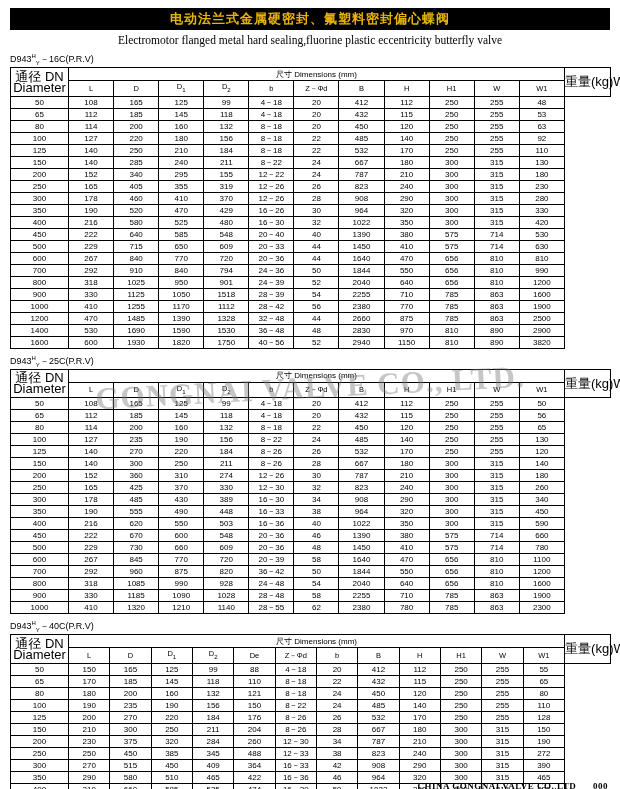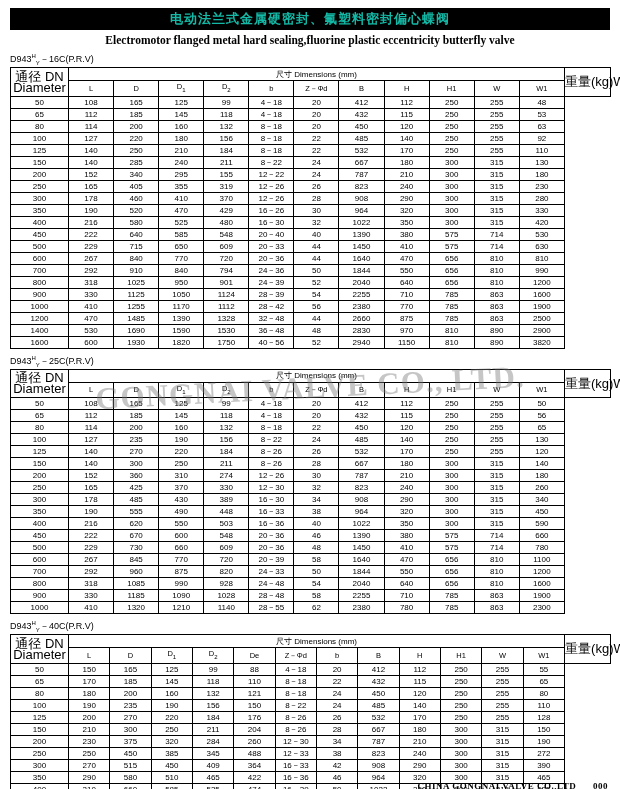--- a/index.html
+++ b/index.html
@@ -11,33 +11,33 @@
     color: #000;
     position: relative;
     overflow: hidden;
   }
   .page { position: relative; width: 620px; height: 789px; padding: 0; }
 
   
   .title-bar {
     margin: 8px 10px 0 10px;
     background: #000;
-    color: #14b8a6;
+    color: #eab308;
     text-align: center;
     font-size: 13px;
     font-weight: bold;
     letter-spacing: 1px;
     padding: 4px 0 4px 0;
     height: 22px;
     line-height: 14px;
   }
   .subtitle {
     text-align: center;
     font-size: 11.5px;
-    font-weight: bold;
+    font-weight: normal;
     margin: 4px 0 7px 0;
     font-family: "Liberation Serif", serif;
   }
 
   
   .section-label {
     font-size: 9px;
     margin: 0 0 1px 10px;
     font-family: "Liberation Sans", sans-serif;
   }
@@ -373,21 +373,21 @@
             <td>640</td>
             <td>656</td>
             <td>810</td>
             <td>1200</td>
           </tr>
           <tr>
             <td>900</td>
             <td>330</td>
             <td>1125</td>
             <td>1050</td>
-            <td>1124</td>
+            <td>1518</td>
             <td>28－39</td>
             <td>54</td>
             <td>2255</td>
             <td>710</td>
             <td>785</td>
             <td>863</td>
             <td>1600</td>
           </tr>
           <tr>
             <td>1000</td>
@@ -683,21 +683,21 @@
             <td>656</td>
             <td>810</td>
             <td>1100</td>
           </tr>
           <tr>
             <td>700</td>
             <td>292</td>
             <td>960</td>
             <td>875</td>
             <td>820</td>
-            <td>24－33</td>
+            <td>36－42</td>
             <td>50</td>
             <td>1844</td>
             <td>550</td>
             <td>656</td>
             <td>810</td>
             <td>1200</td>
           </tr>
           <tr>
             <td>800</td>
             <td>318</td>

